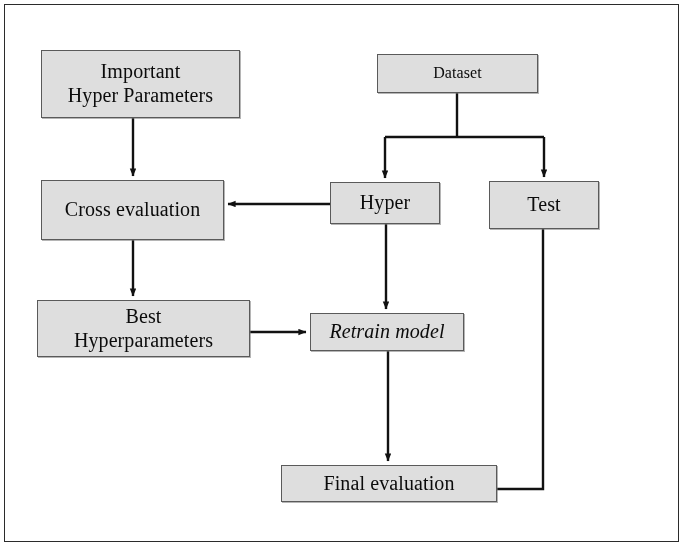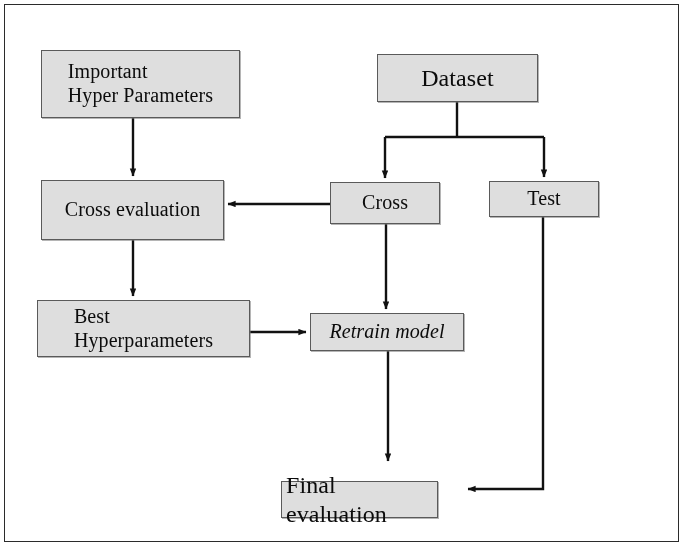--- a/index.html
+++ b/index.html
@@ -38,39 +38,39 @@
   }
   .node {
     position: absolute;
     box-sizing: border-box;
     background: #dedede;
     border: 1px solid #5a5a5a;
     box-shadow: 1px 1px 0 rgba(120,120,120,0.55);
     display: flex;
     align-items: center;
     justify-content: center;
-    text-align: left;
+    text-align: center;
     color: #0b0b0b;
     font-family: "Liberation Serif", "DejaVu Serif", serif;
     line-height: 1.18;
     letter-spacing: 0.1px;
   }
   .node .lbl {
     display: block;
     white-space: pre-line;
     padding: 0 4px;
   }
   #node-important-hyper-parameters { left: 41px;  top: 50px;  width: 199px; height: 68px;  font-size: 20px; }
-  #node-dataset                    { left: 377px; top: 54px;  width: 161px; height: 48px;  font-size: 24px; }
+  #node-dataset                    { left: 377px; top: 54px;  width: 161px; height: 39px;  font-size: 16px; }
   #node-cross-validation           { left: 41px;  top: 180px; width: 183px; height: 60px;  font-size: 20px; }
   #node-train                      { left: 330px; top: 182px; width: 110px; height: 42px;  font-size: 20px; }
-  #node-test                       { left: 489px; top: 181px; width: 110px; height: 36px;  font-size: 20px; }
+  #node-test                       { left: 489px; top: 181px; width: 110px; height: 48px;  font-size: 20px; }
   #node-best-hyperparameters       { left: 37px;  top: 300px; width: 213px; height: 57px;  font-size: 20px; }
   #node-retrain-model              { left: 310px; top: 313px; width: 154px; height: 38px;  font-size: 20px; font-style: italic; }
-  #node-final-evaluation           { left: 281px; top: 465px; width: 157px; height: 37px;  font-size: 24px; margin-top: 16px; }
+  #node-final-evaluation           { left: 281px; top: 465px; width: 216px; height: 37px;  font-size: 20px; }
 </style>
 </head>
 <body>
 
 <div id="canvas">
 
   <div class="frame"></div>
 
   <svg class="wires" viewBox="0 0 685 548" xmlns="http://www.w3.org/2000/svg">
     <defs>
@@ -111,21 +111,21 @@
 
   <div class="node" id="node-dataset">
     <span class="lbl">Dataset</span>
   </div>
 
   <div class="node" id="node-cross-validation">
     <span class="lbl">Cross evaluation</span>
   </div>
 
   <div class="node" id="node-train">
-    <span class="lbl">Cross</span>
+    <span class="lbl">Hyper</span>
   </div>
 
   <div class="node" id="node-test">
     <span class="lbl">Test</span>
   </div>
 
   <div class="node" id="node-best-hyperparameters">
     <span class="lbl">Best
 Hyperparameters</span>
   </div>

